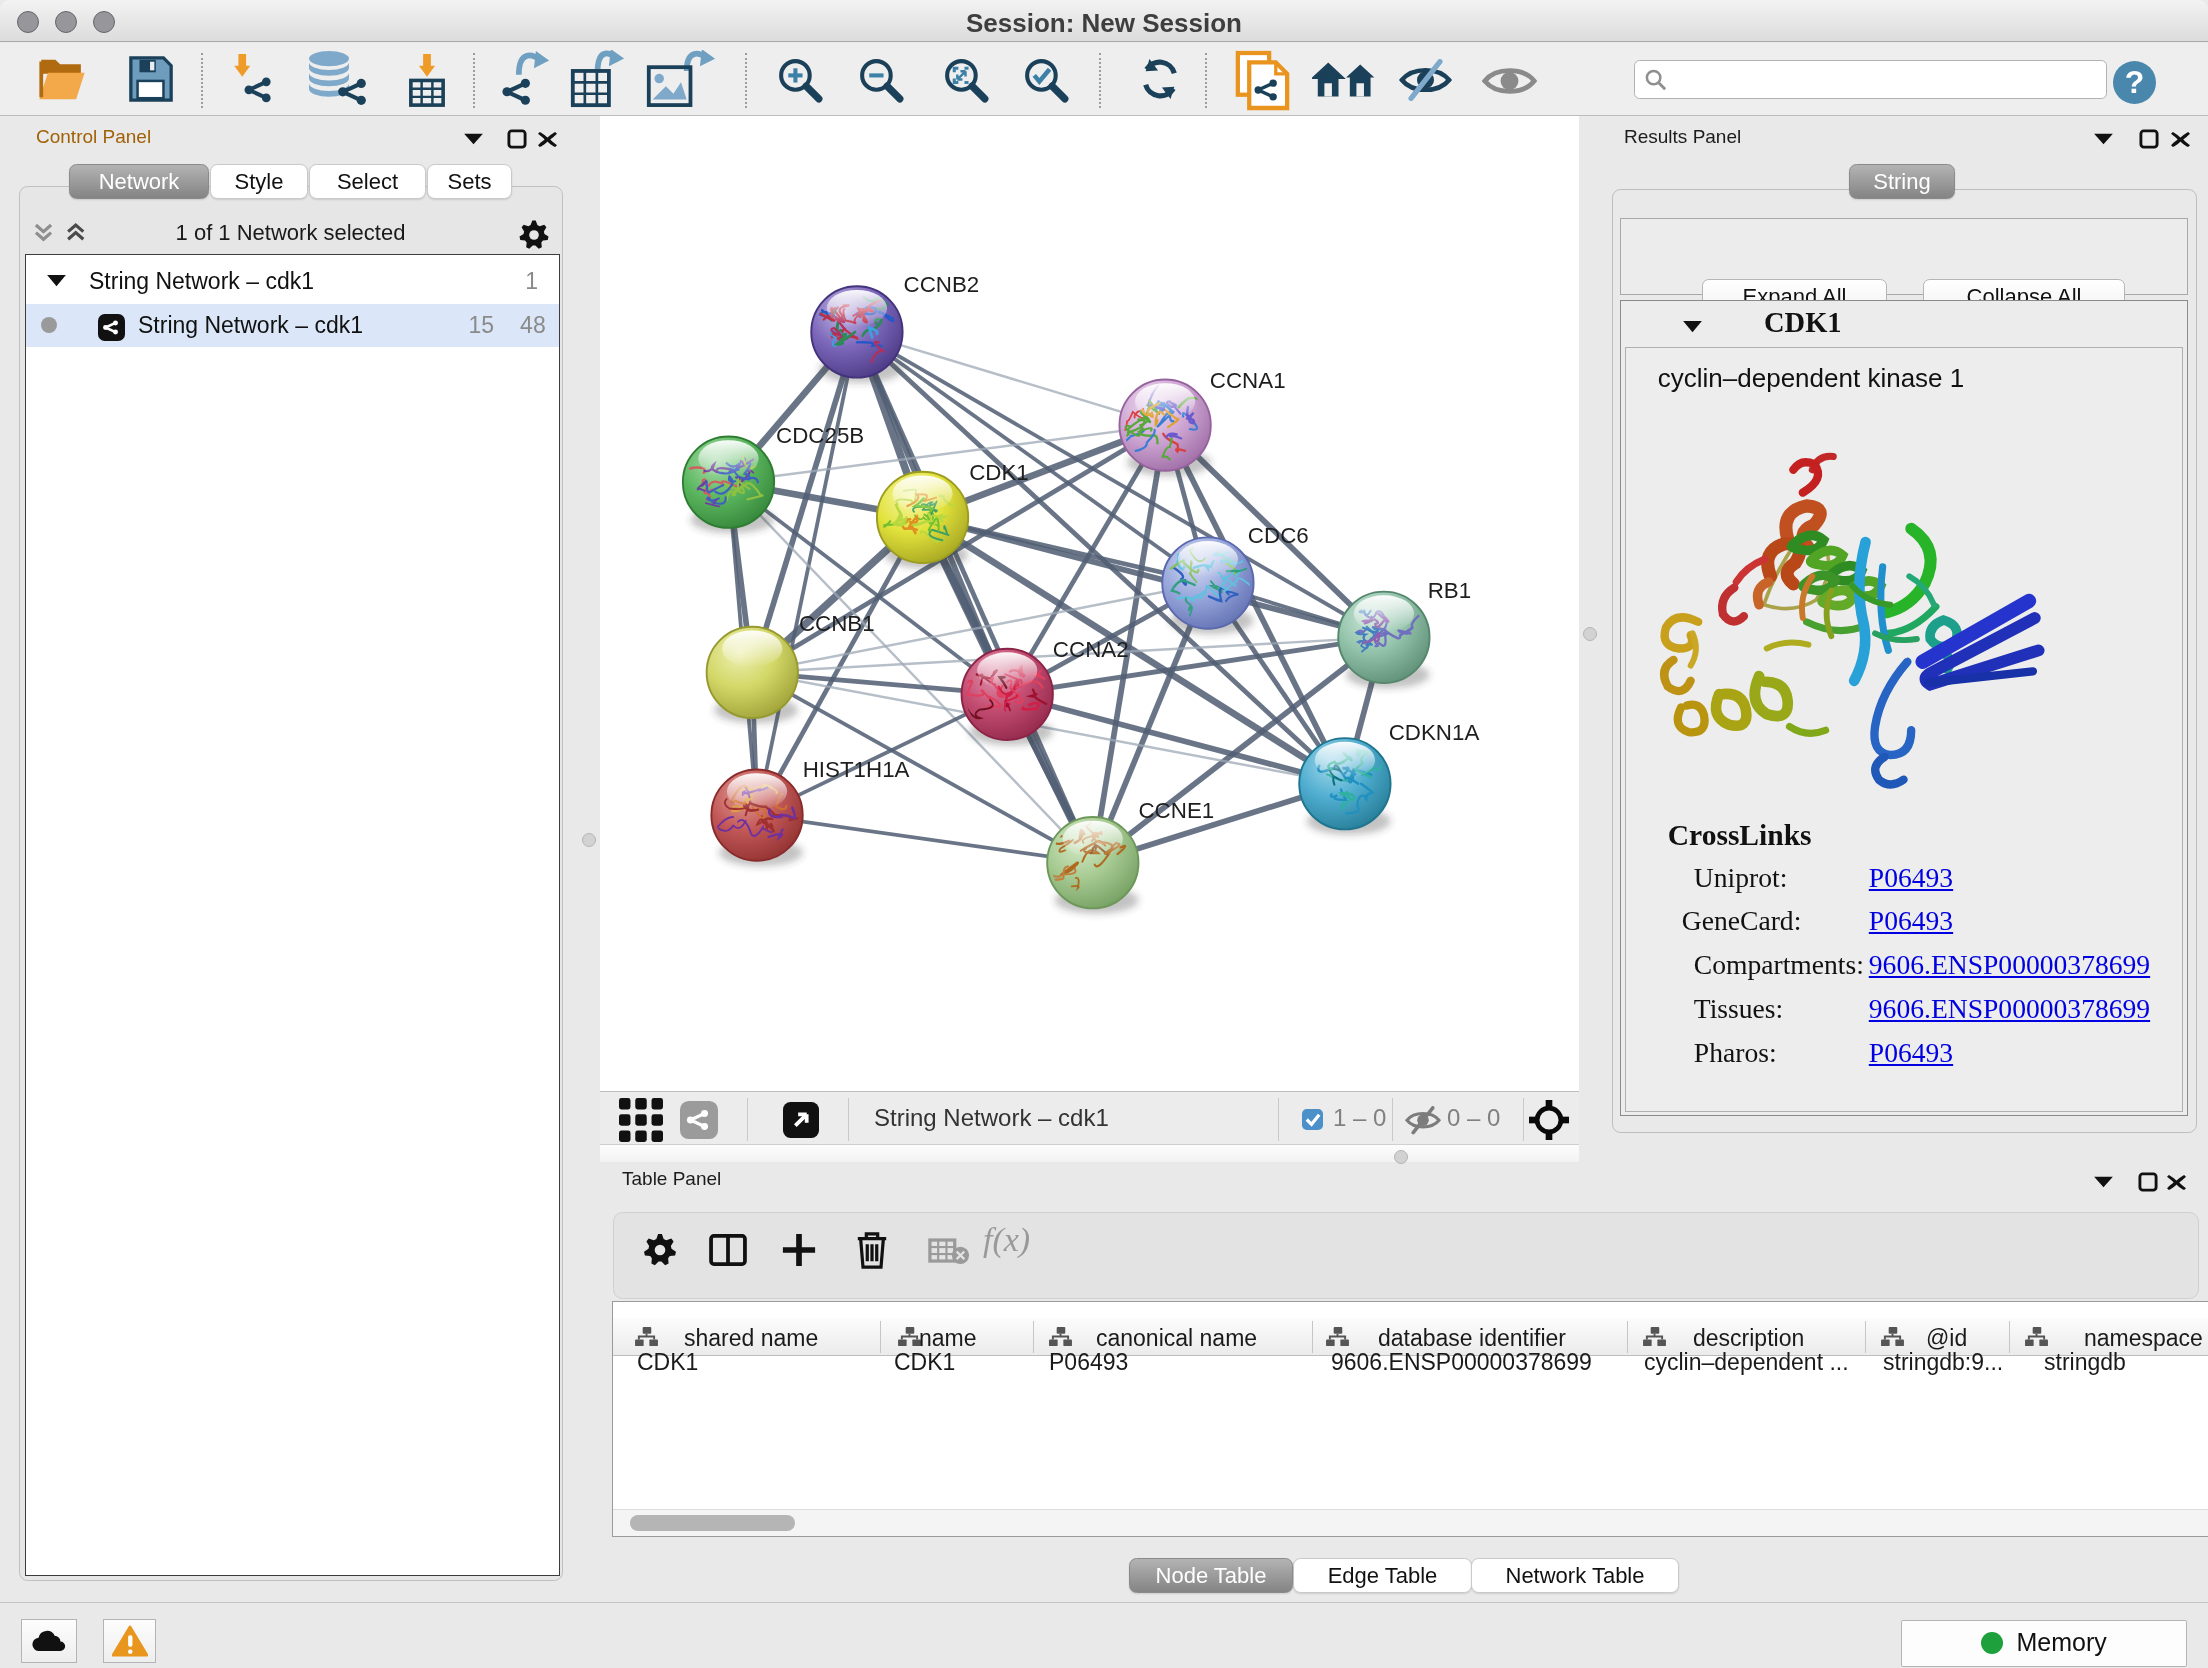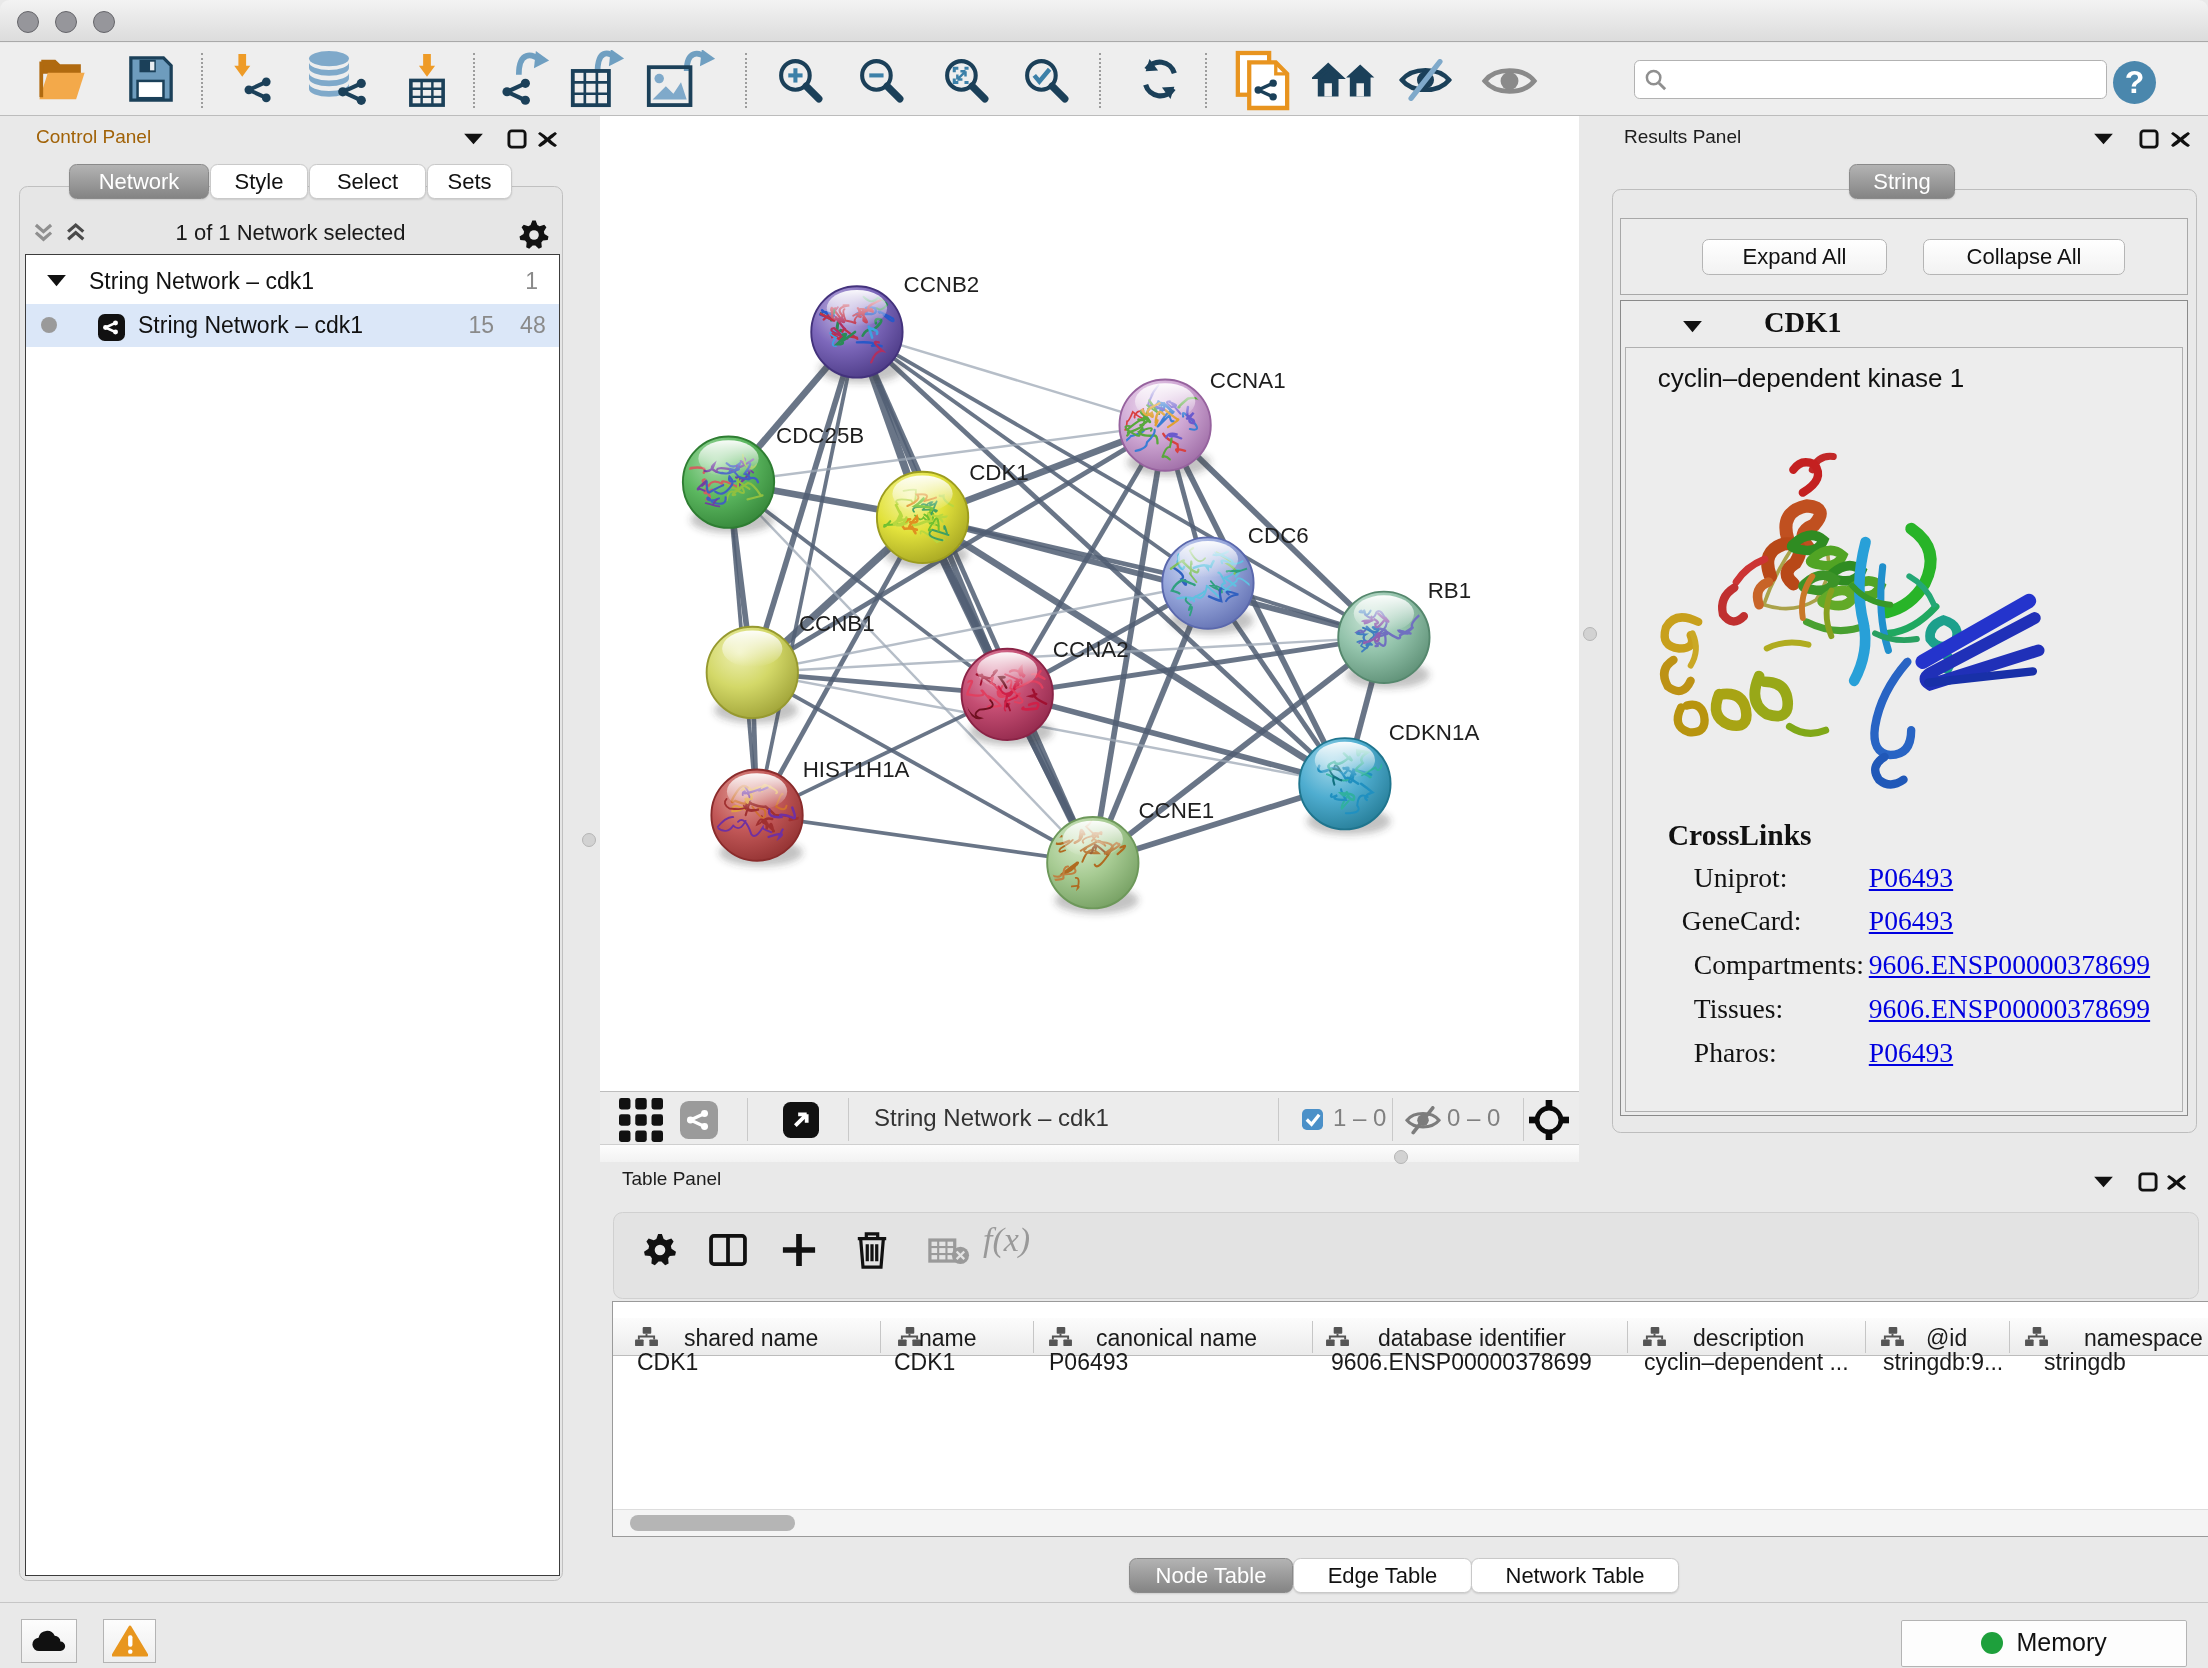--- a/index.html
+++ b/index.html
@@ -48,21 +48,21 @@
 
 .rdot { position:absolute; width:14.3px; height:14.3px; border-radius:50%; background:#d2d2d2; border:1px solid #b5b5b5; }
 
 .rp-hdr { position:absolute; left:1624px; top:126px; font-size:19px; color:#1c1c1c; }
 .rp-box { position:absolute; left:1612px; top:189px; width:585px; height:944px;
   background:#e9e9e9; border:1px solid #bdbdbd; border-radius:8.6px; }
 .rp-sub1 { position:absolute; left:1620px; top:218px; width:568px; height:77px;
   background:#ececec; border:1px solid #a8a8a8; }
 .btn { position:absolute; height:36px; background:linear-gradient(#ffffff,#f2f2f2);
   border:1px solid #b5b5b5; border-radius:6.7px; text-align:center; font-size:22px;
-  color:#111; line-height:34px; }
+  color:#111; line-height:34px;margin-top:40px; }
 .rp-sub2 { position:absolute; left:1620px; top:300px; width:568px; height:816px;
   background:#ececec; border:1px solid #8a8a8a; }
 .rp-inner { position:absolute; left:3.8px; top:46px; width:558px; height:765px;
   background:#ededed; border:1px solid #b0b0b0; }
 
 .tp-hdr { position:absolute; left:622px; top:1168px; font-size:19px; color:#1c1c1c; }
 .tp-toolbox { position:absolute; left:613px; top:1212px; width:1586px; height:87px;
   background:#e3e3e3; border:1px solid #d0d0d0; border-radius:9.5px; }
 .tp-toolbox svg { position:absolute; }
 .tbl { position:absolute; left:612px; top:1301px; width:1597px; height:236px;
@@ -85,20 +85,21 @@
   background:#fdfdfd; border:1.9px solid #b4b4b4; border-radius:1.9px;
   font-size:25px; color:#111; text-align:center; line-height:43px; }
 .gdot { display:inline-block; width:22px; height:22px; border-radius:50%; background:#1ea03c;
   margin-right:13.3px; vertical-align:-2.9px; }
 
 </style></head><body>
 <div class="titlebar">
 <div class="tl" style="left:17px"></div>
 <div class="tl" style="left:55px"></div>
 <div class="tl" style="left:93px"></div>
+<div class="title">Session: New Session</div>
   </div>
 <div class="toolbar">
 <svg style="position:absolute;left:38px;top:10.5px" width="48" height="49" viewBox="0 0 50 52">
       <path d="M3 6 h15 l5 5 h22 v10 H3 Z" fill="#b06a10"></path>
       <path d="M1 48 L10 20 H49 L40 48 Z" fill="#f3a94a"></path>
       <path d="M3 46 L3 10 h13 l4 4" fill="none" stroke="#b06a10" stroke-width="4"></path>
     </svg>
 <svg style="position:absolute;left:127px;top:12.4px" width="48" height="48" viewBox="0 0 50 50">
       <path d="M4 3 H38 L46 11 V47 H4 Z" fill="#6e9cbd" stroke="#1b4059" stroke-width="3.4"></path>
       <rect x="13" y="5" width="17" height="13" fill="#1b4059"></rect>

